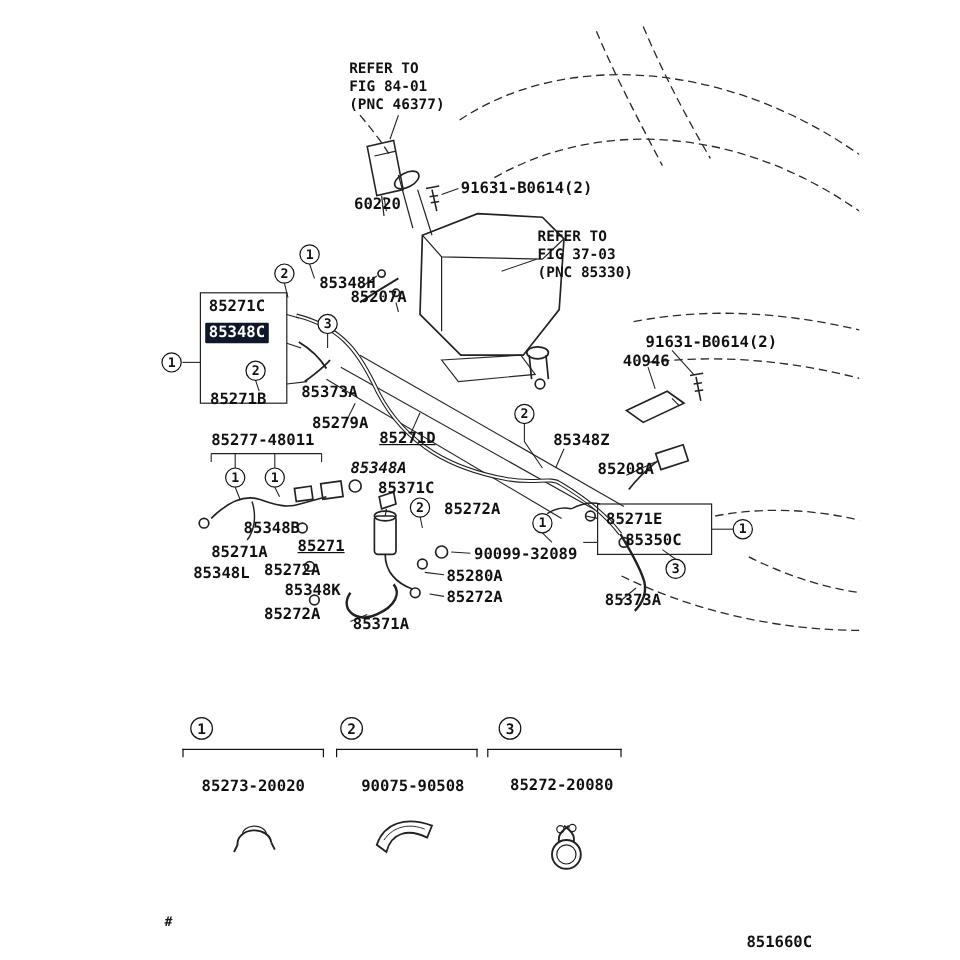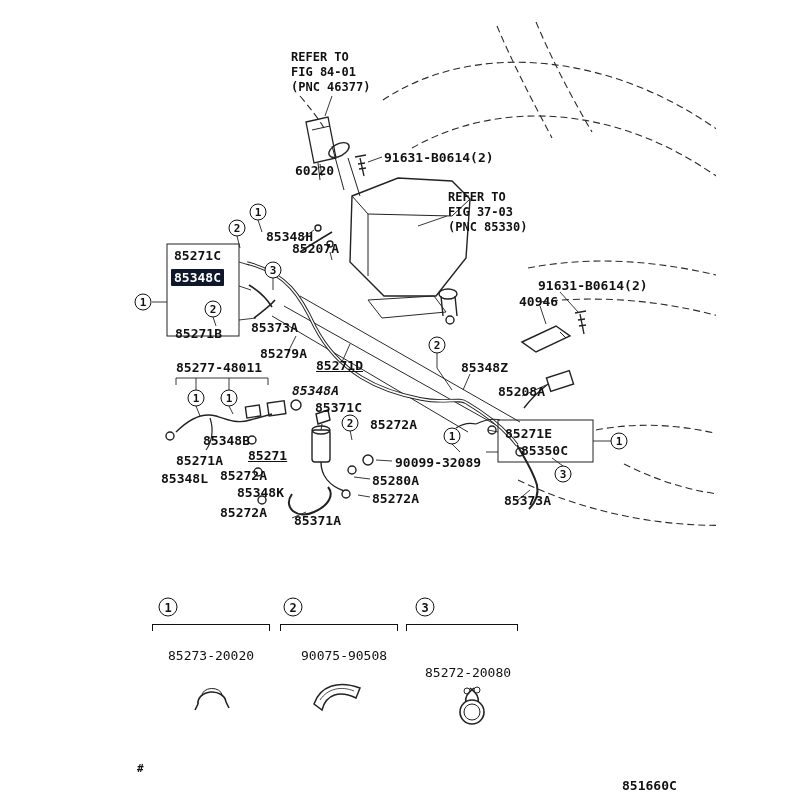--- a/index.html
+++ b/index.html
@@ -25,21 +25,21 @@
     transform:translate(-50%,-50%);z-index:6;box-sizing:border-box;
   }
   .legend{position:absolute;left:0;top:0;width:800px;height:200px;z-index:5;}
   .legend-item{position:absolute;width:140px;height:150px;}
   .legend-item .callout{width:19px;height:19px;font-size:12px;}
   .bracket{
     position:absolute;height:7px;border-top:1.5px solid #111;
     border-left:1.5px solid #111;border-right:1.5px solid #111;box-sizing:border-box;
   }
   .legend-part{
-    position:absolute;font-weight:normal;font-size:13px;white-space:nowrap;
+    position:absolute;font-weight:bold;font-size:13px;white-space:nowrap;
     color:#111;cursor:pointer;
   }
   .legend-icon{position:absolute;}
   .diagram-code{
     position:absolute;left:622px;top:778px;font-weight:bold;font-size:13px;color:#111;
   }
   .print-mark{
     position:absolute;left:137px;top:762px;font-weight:bold;font-size:11px;color:#111;
   }
 </style>
@@ -274,21 +274,21 @@
         <g fill="none" stroke="#222" stroke-width="1.5">
           <path d="M4,28 C10,10 28,4 50,12 L46,22 C30,14 16,18 12,34 Z"></path>
           <path d="M10,24 C18,12 32,10 44,15" stroke-width="0.8"></path>
         </g>
       </svg>
     </div>
 
     <div class="legend-item" style="left:392px;top:0">
       <div class="callout" style="left:33px;top:11px">3</div>
       <div class="bracket" style="left:14px;top:28px;width:112px"></div>
-      <div class="legend-part" style="left:33px;top:69px">85272-20080</div>
+      <div class="legend-part" style="left:33px;top:51px">85272-20080</div>
       <svg class="legend-icon" style="left:60px;top:88px" width="40" height="46" viewBox="0 0 40 46">
         <g fill="none" stroke="#222" stroke-width="1.6">
           <circle cx="20" cy="28" r="12"></circle>
           <circle cx="20" cy="28" r="8" stroke-width="1"></circle>
           <path d="M14,18 C12,10 20,6 22,4 M26,18 C28,10 20,6 18,4"></path>
           <circle cx="15" cy="7" r="3" stroke-width="1"></circle>
           <circle cx="25" cy="6" r="3" stroke-width="1"></circle>
         </g>
       </svg>
     </div>

